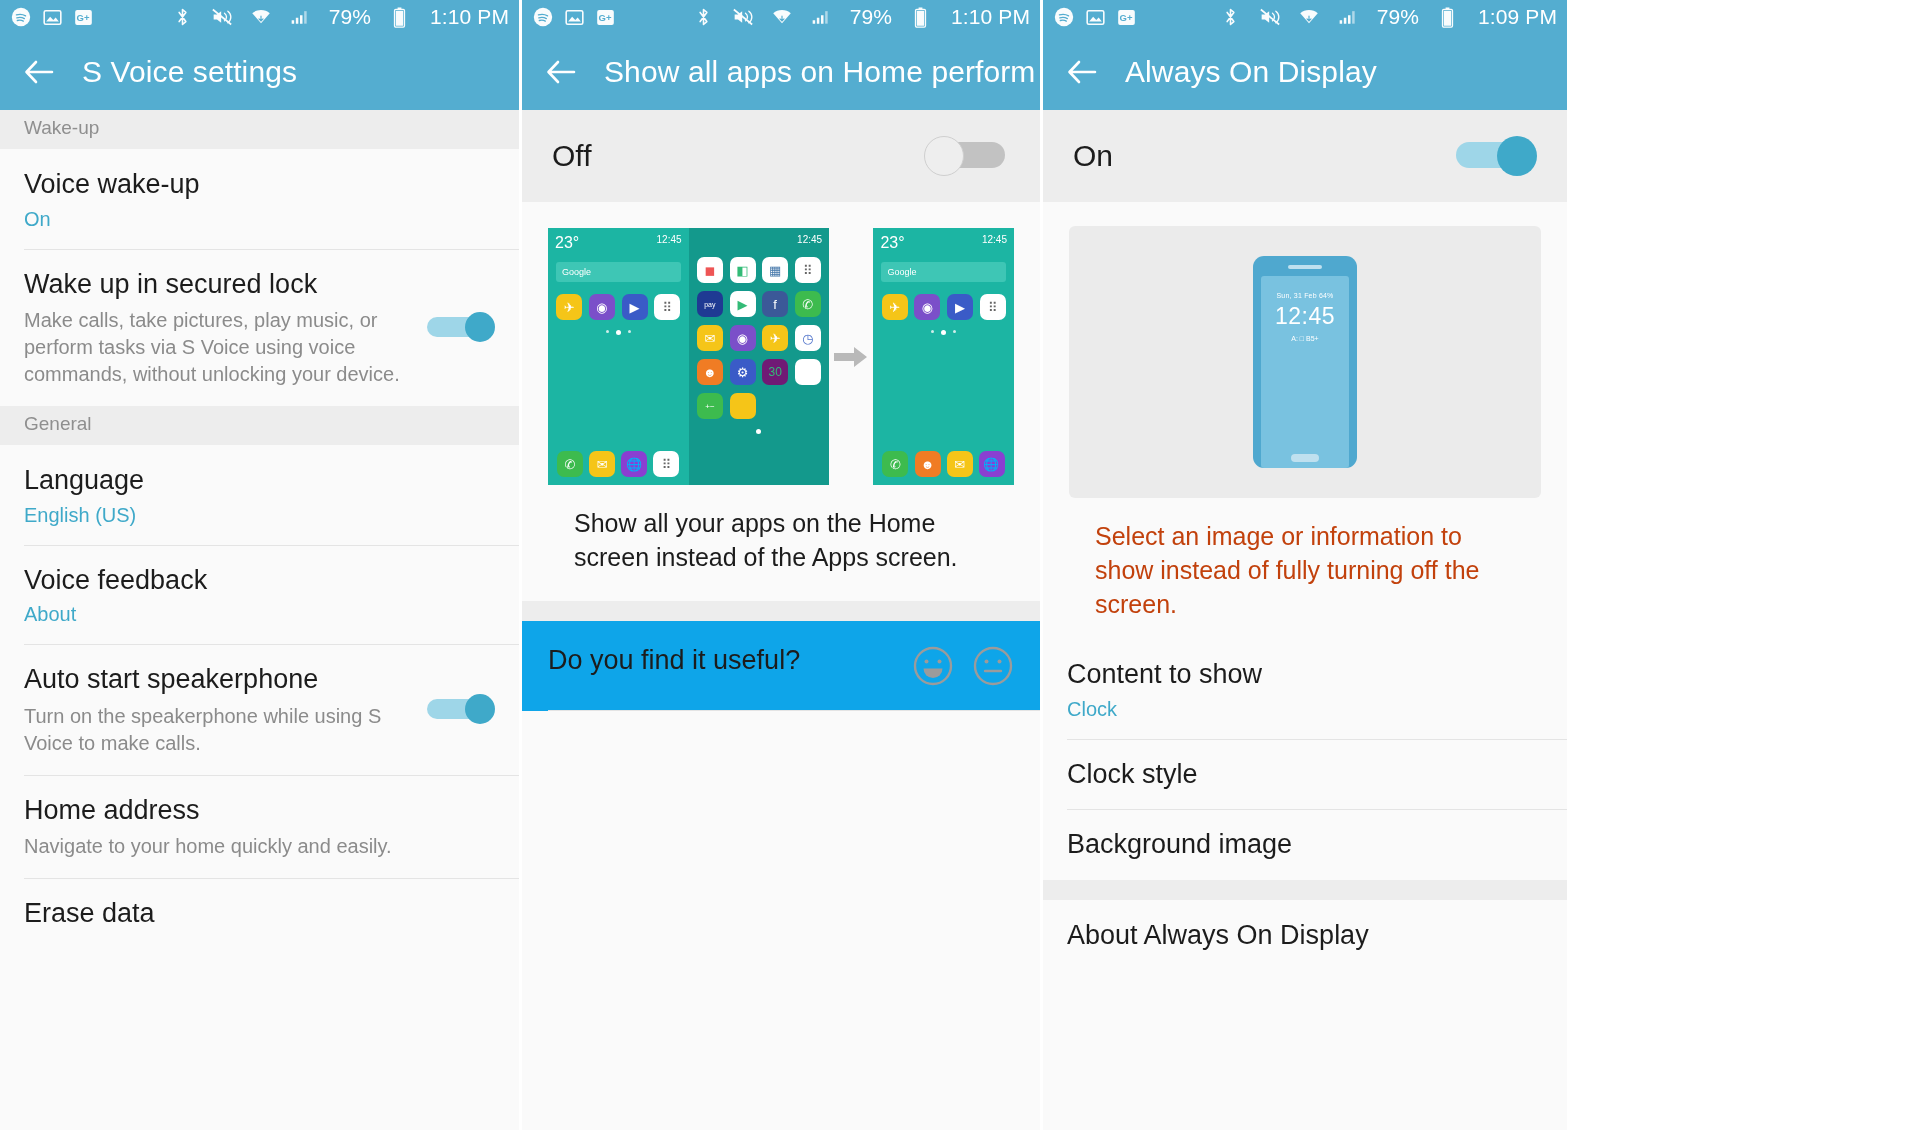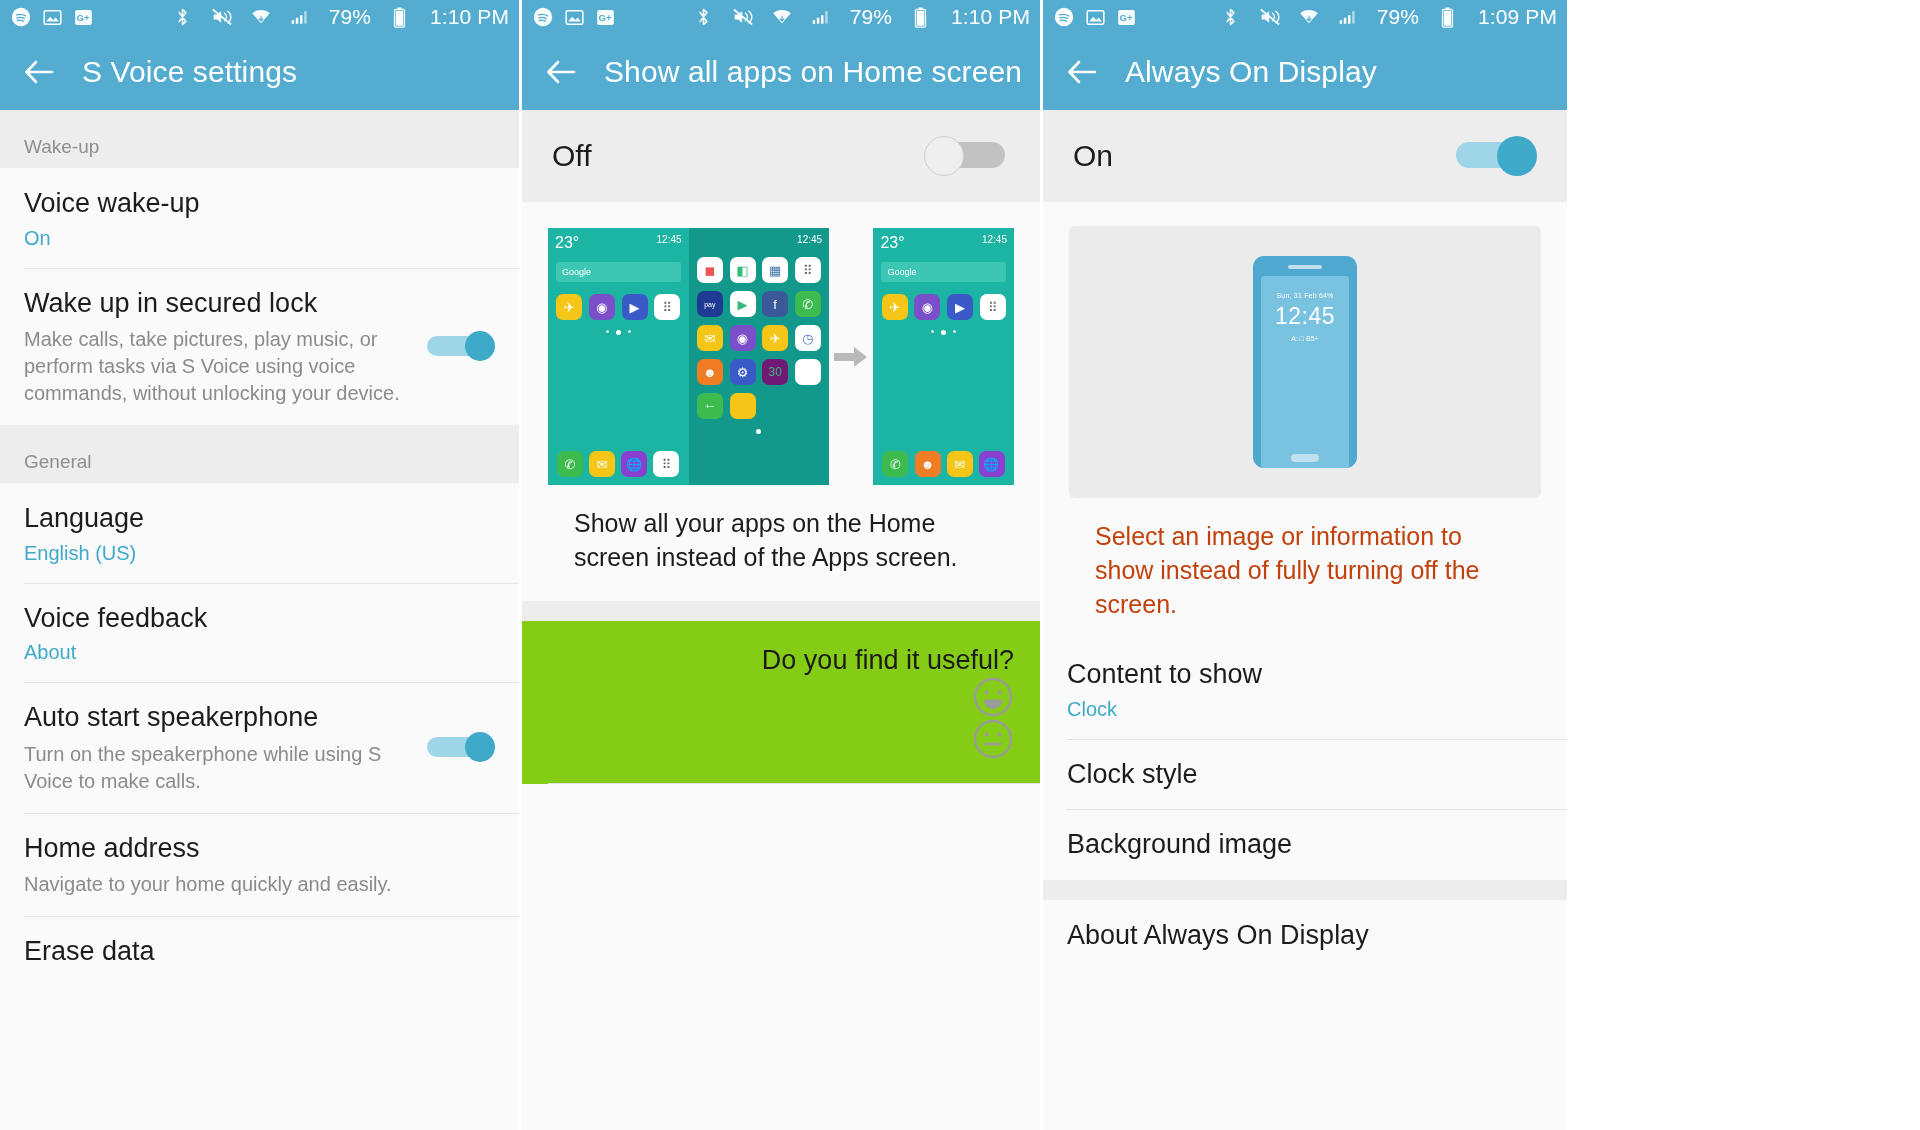--- a/index.html
+++ b/index.html
@@ -36,21 +36,21 @@
     height: 76px; display: flex; align-items: center; gap: 26px;
     padding: 0 22px;
   }
   .back-arrow { width: 34px; height: 34px; flex: none; }
   .back-arrow svg { display:block; }
   .appbar-title { font-size: 30px; font-weight: 400; letter-spacing: .1px; white-space: nowrap; }
 
   
   .section-head {
     background: #ededed; color: #8f8f8f;
-    font-size: 19px; padding: 26px 24px 10px 24px;
+    font-size: 19px; padding: 7px 24px 10px 24px;
   }
   .row { padding: 18px 24px 18px 24px; background: #fafafa; position: relative; }
   .row + .row::before {
     content:""; position:absolute; left:24px; right:0; top:0;
     height:1px; background:#e4e4e4;
   }
   .row-flex { display: flex; align-items: center; }
   .row-text { flex: 1; min-width: 0; }
   .row-title { font-size: 27px; color: #1c1c1c; line-height: 1.28; }
   .row-value { font-size: 20px; color: #3FA9C9; margin-top: 6px; }
@@ -95,22 +95,22 @@
   .hs-dots i { width:3px; height:3px; background:#cfeeea; border-radius:50%; display:block; }
   .hs-dots i.act { background:#ffffff; width:5px; height:5px; }
   .hs-dock { position:absolute; bottom:8px; left:0; right:0;
              display:flex; justify-content:space-around; padding:0 6px; }
   .arrow-sep { width:46px; display:flex; align-items:center; justify-content:center; }
   .preview-caption { font-size:25px; color:#1c1c1c; line-height:1.35;
                      padding: 22px 26px 26px 26px; }
 
   .gap-band { height: 20px; background:#ededed; }
 
-  .feedback-row { display:flex; align-items:flex-end; padding: 24px 26px; background:#84cc16;
-                  position:relative;flex-direction:column; }
+  .feedback-row { display:flex; align-items:flex-start; padding: 24px 26px; background:#0ea5e9;
+                  position:relative; }
   .feedback-row::after { content:""; position:absolute; left:26px; right:0; bottom:0;
                          height:1px; background:#e4e4e4; }
   .feedback-q { flex:1; font-size:27px; color:#1c1c1c; }
   .emoji { width:42px; height:42px; margin-left:18px; }
 
   
   .aod-wrap { padding: 24px 26px 0 26px; background:#fafafa; }
   .aod-card { background:#ebebeb; border-radius:6px; height: 272px;
               display:flex; align-items:center; justify-content:center; }
   .aod-phone { width:104px; height:212px; background:#4FA8CF; border-radius:11px;
@@ -327,21 +327,21 @@
         <span class="sb-time">1:10 PM</span>
       </div>
     </div>
 
     <div class="appbar">
       <span class="back-arrow">
           <svg width="34" height="34" viewBox="0 0 34 34">
             <path d="M30 17H5M14 7L4.5 17 14 27" stroke="#fff" stroke-width="2.6" fill="none" stroke-linecap="round" stroke-linejoin="round"></path>
           </svg>
         </span>
-      <span class="appbar-title">Show all apps on Home screen</span>
+      <span class="appbar-title">Show all apps on Home perform</span>
     </div>
 
     <div class="master">
       <span class="master-label">Off</span>
       <span class="switch off">
         <span class="track"></span>
           <span class="knob"></span>
       </span>
     </div>
 

